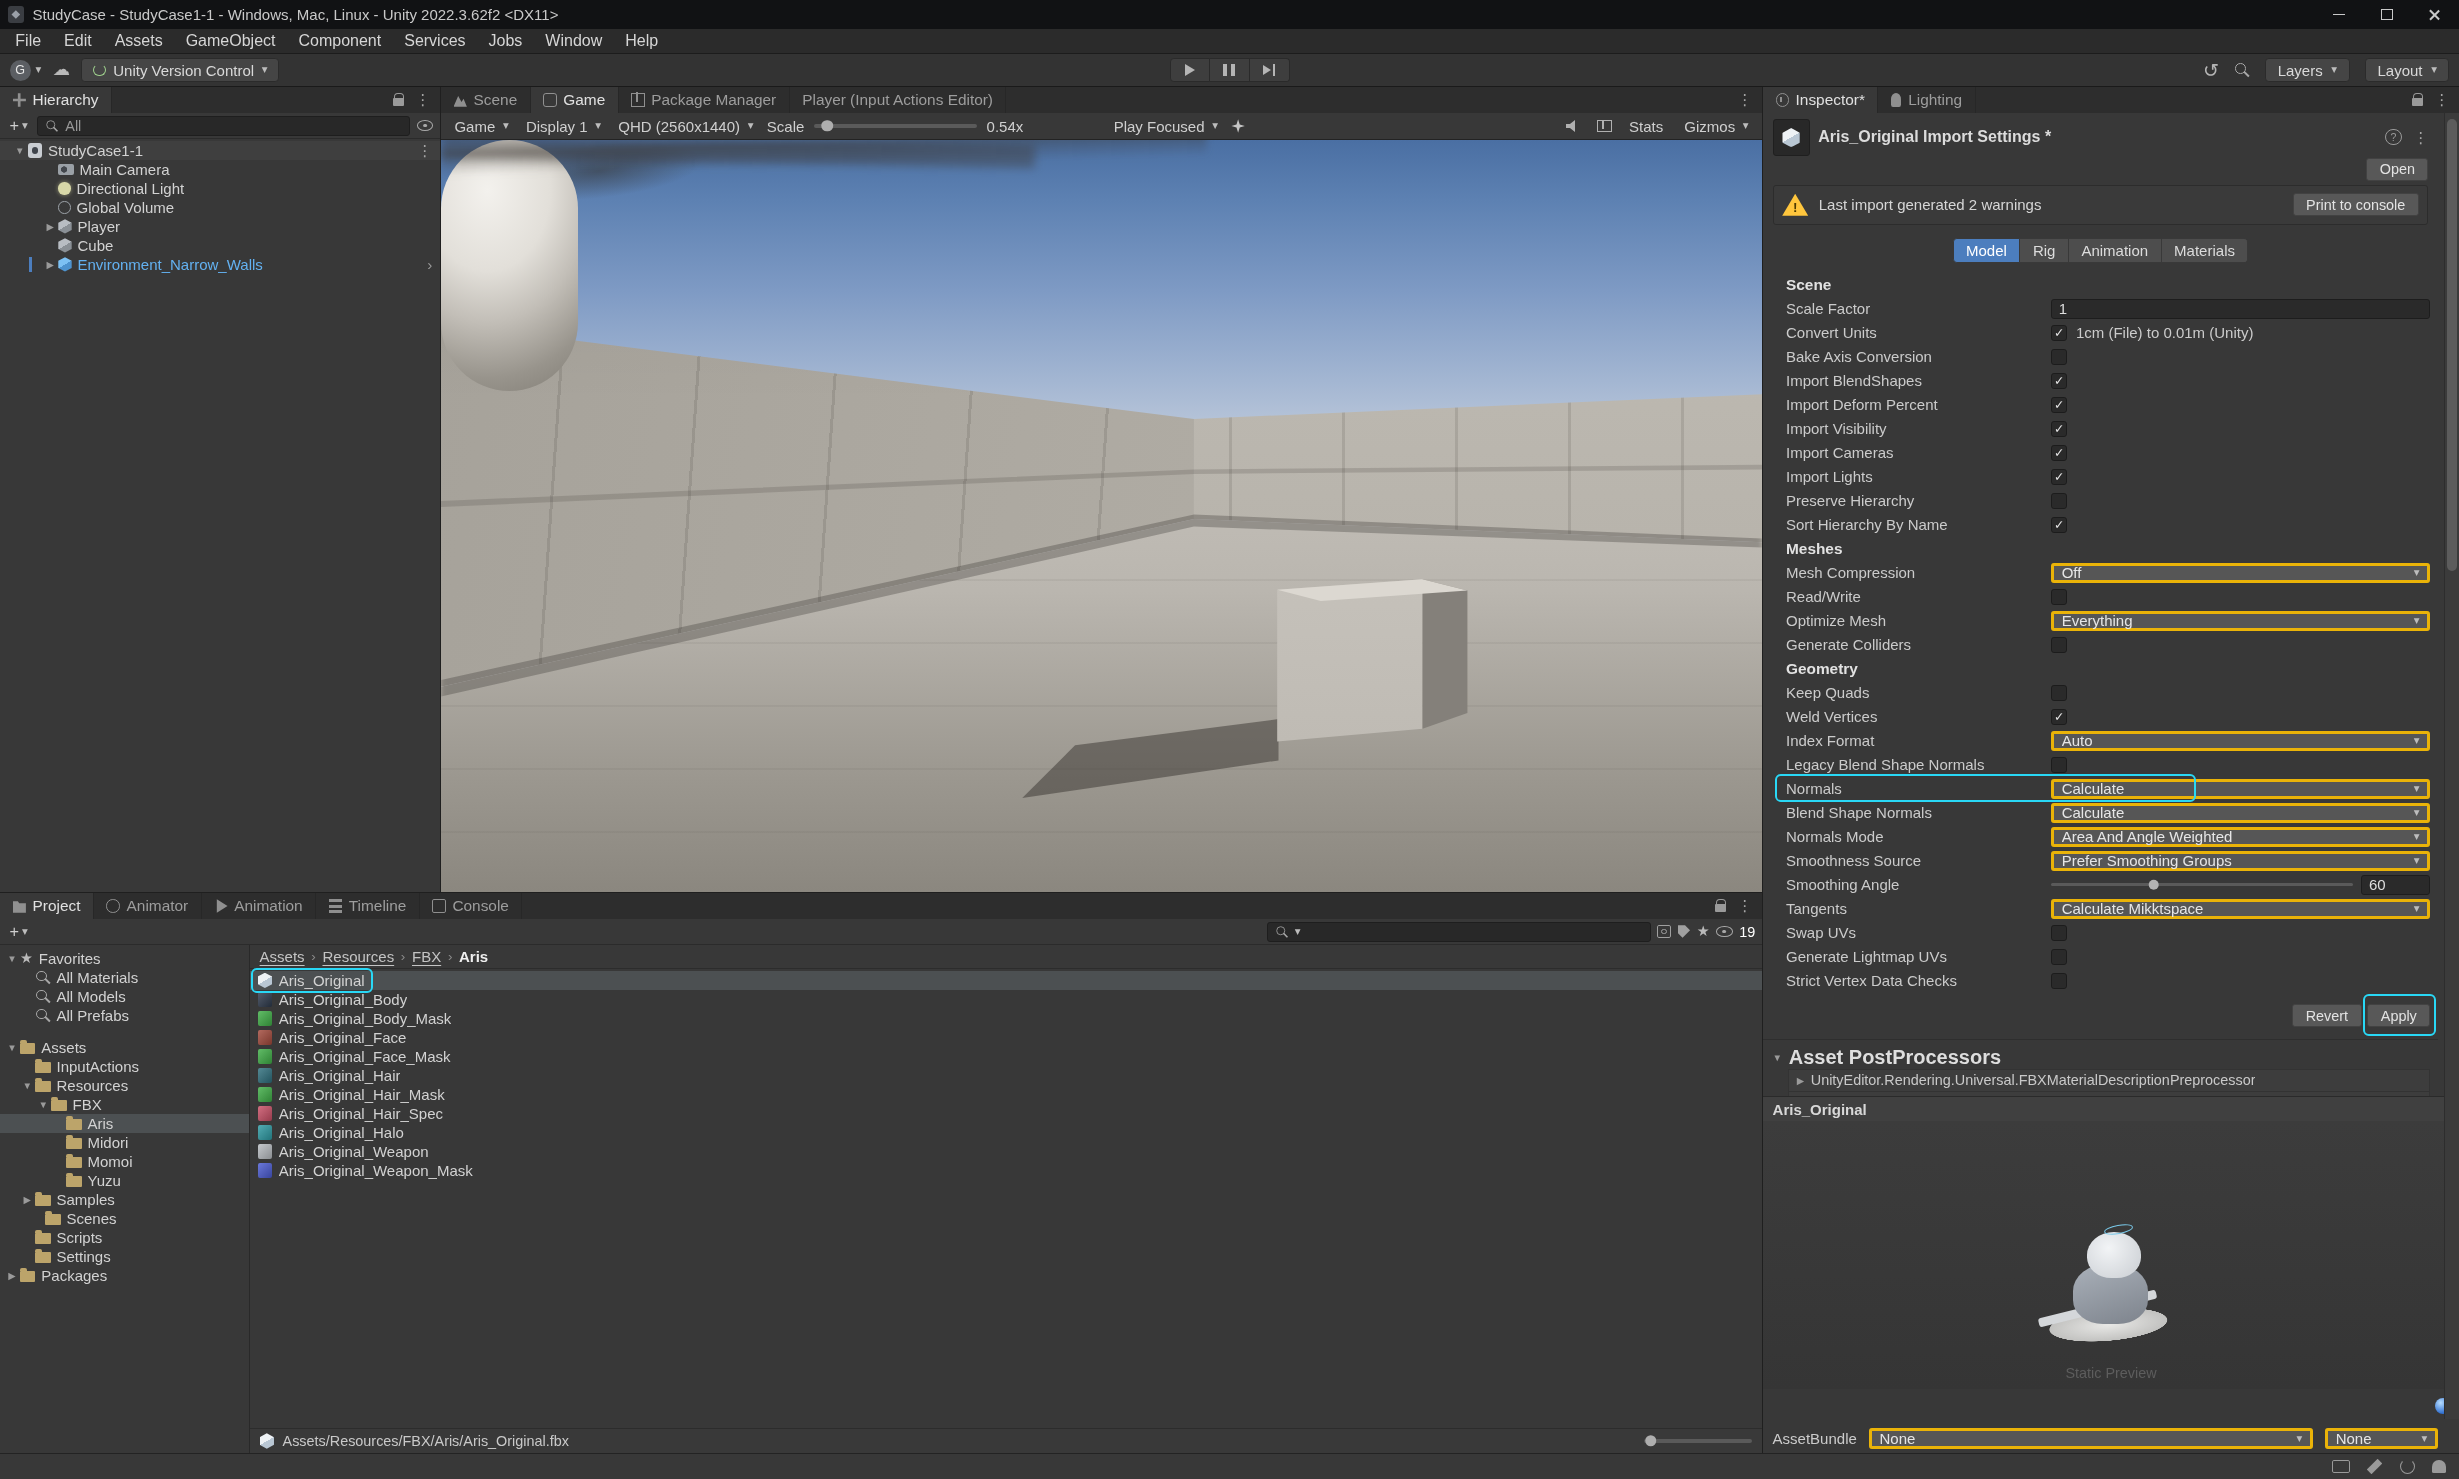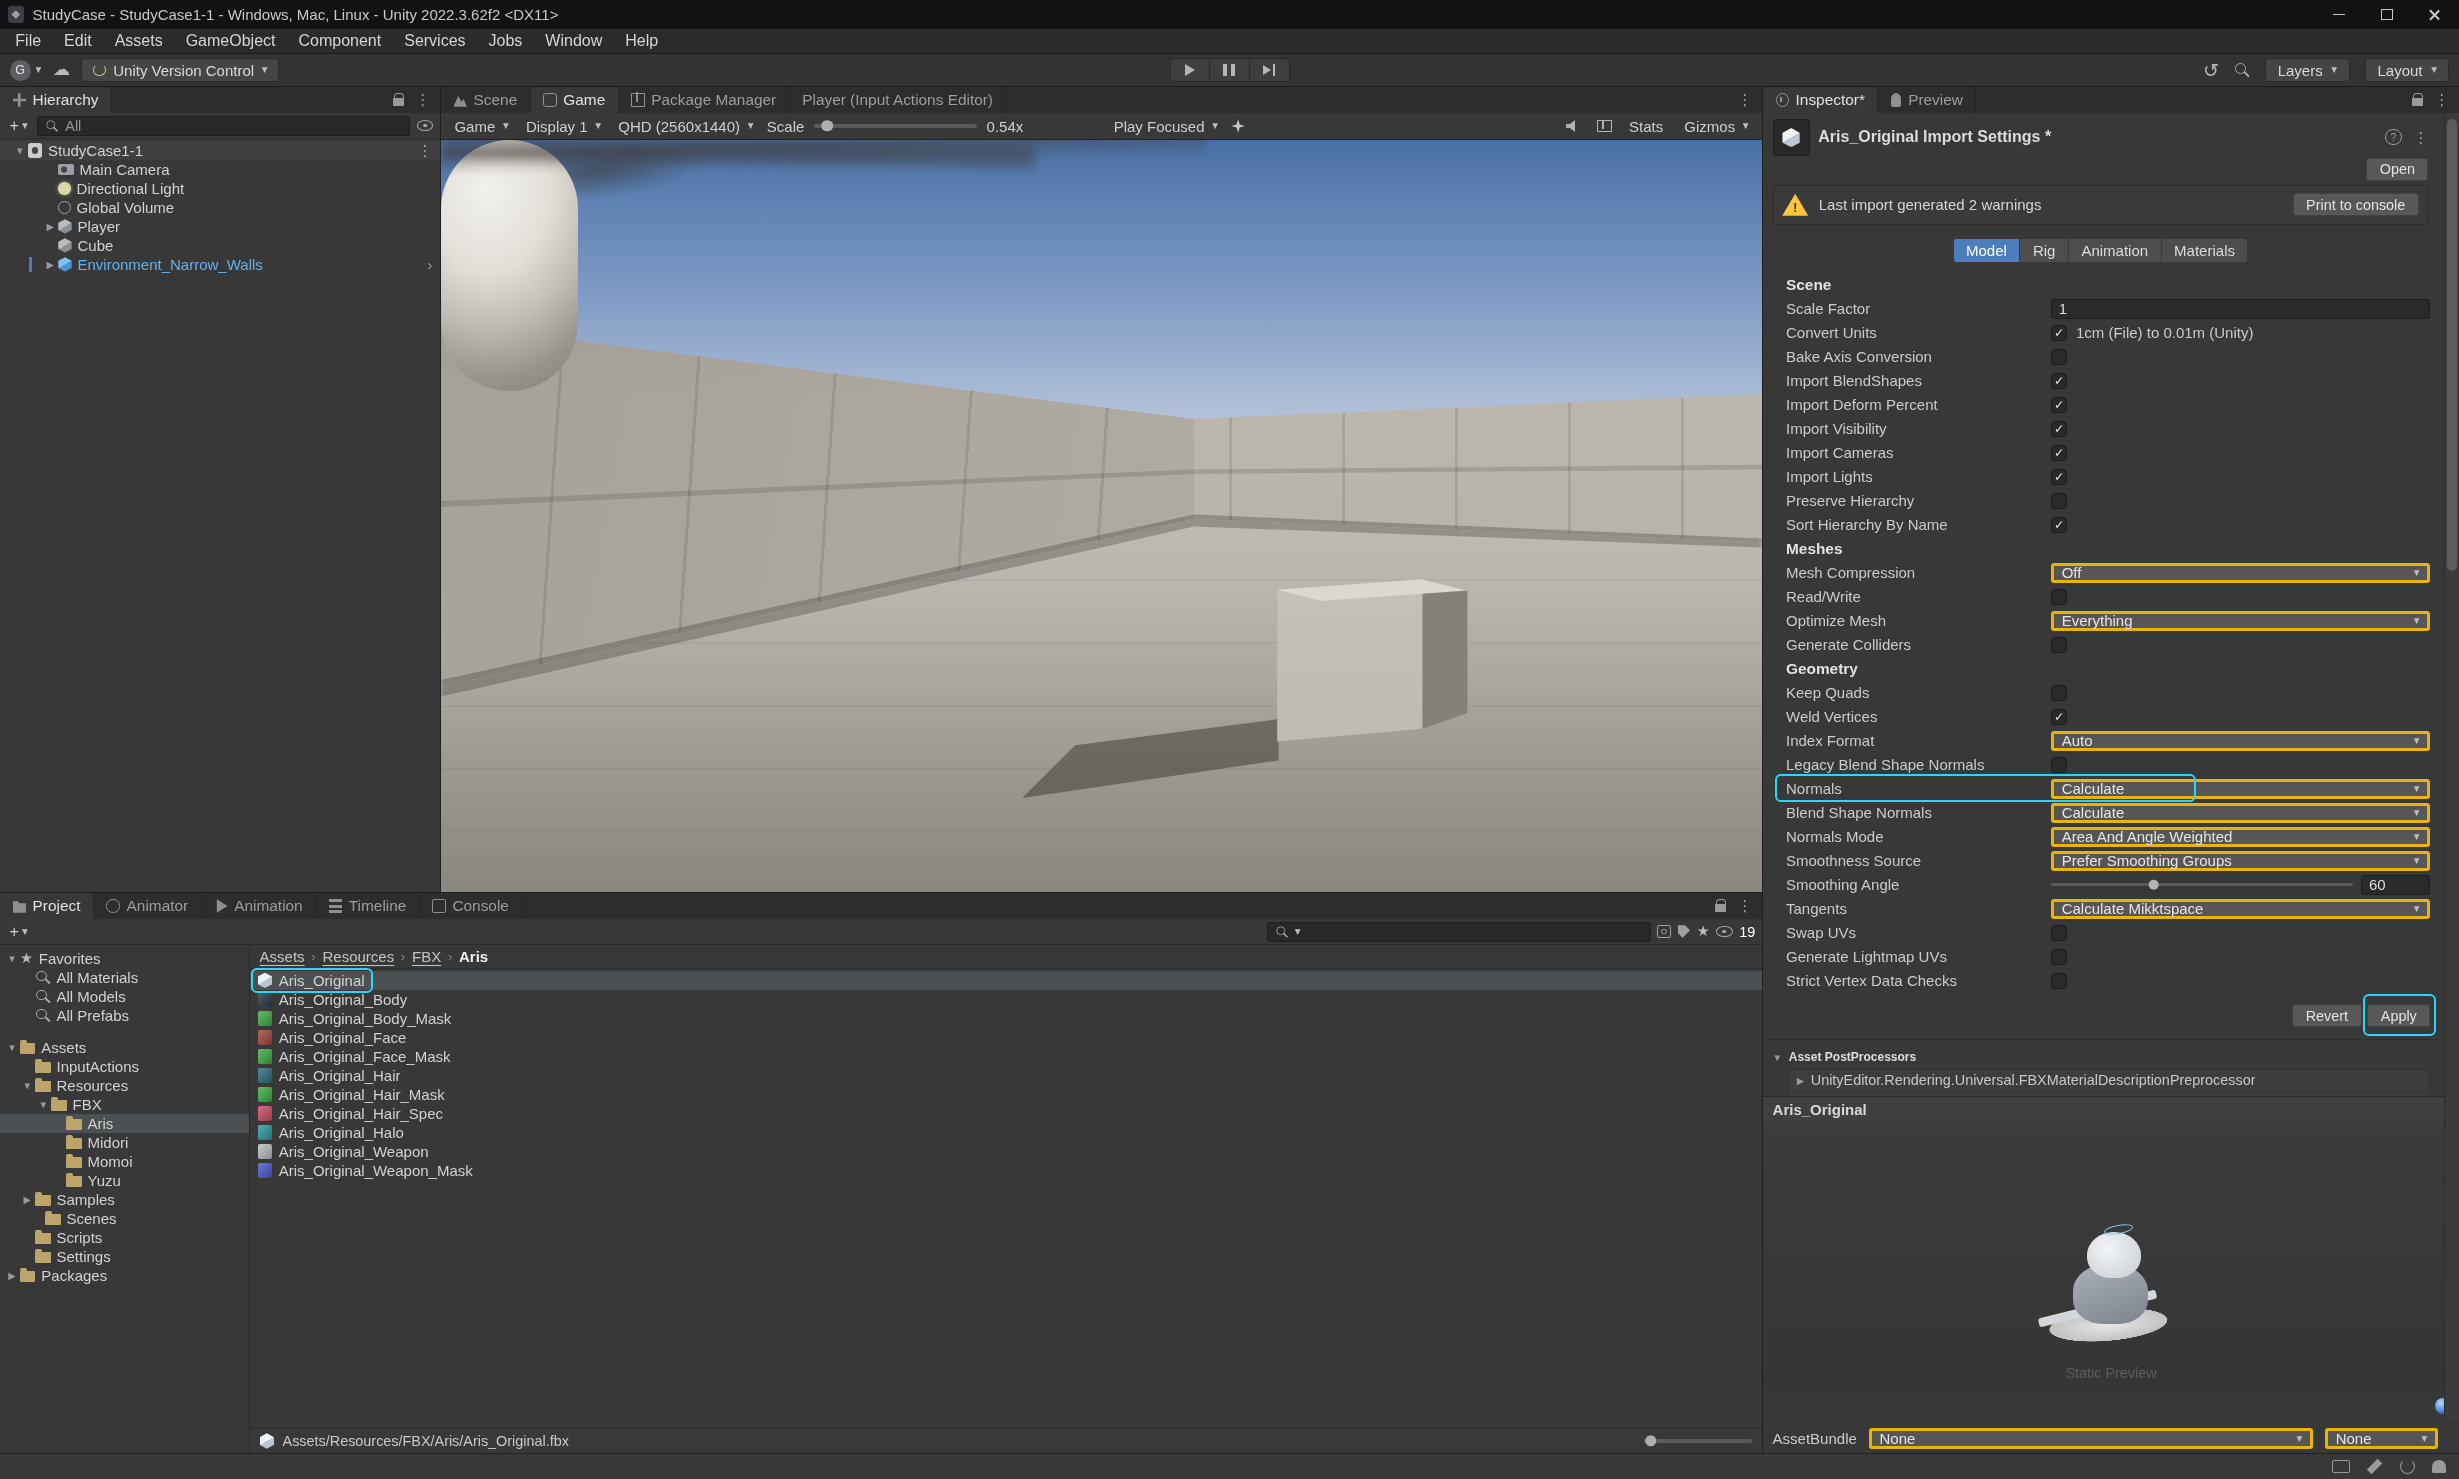--- a/index.html
+++ b/index.html
@@ -206,21 +206,21 @@
   .checkbox.checked::after { content:"✓"; color:#e8e8e8; font-size:12.5px; line-height:1; }
   .cb-suffix { font-size:15px; color:#cbcbcb; white-space:nowrap; }
   .textfield { flex:1; height:20px; background:#2a2a2a; border:1px solid #1d1d1d; border-radius:2.9px; padding:0 6.7px; font-size:15px; color:#dedede; display:flex; align-items:center; }
   .textfield.num { flex:none; width:69px; }
   .dropdown { flex:1; height:20px; background:#565656; border:3px solid #eab308; border-radius:2.9px; padding:0 7.7px; font-size:15px; color:#e6e6e6; display:flex; align-items:center; min-width:0; }
   .dropdown .dd-text { flex:1; white-space:nowrap; overflow:hidden; }
   .slider-track { position:relative; flex:1; height:2.9px; background:#5a5a5a; border-radius:1.9px; }
   .slider-knob { position:absolute; top:50%; transform:translate(-50%,-50%); width:10.6px; height:10.6px; border-radius:50%; background:#b4b4b4; }
   .appl-row { display:flex; justify-content:flex-end; gap:5.8px; padding:11.5px 7.7px 7.7px; }
   .divider { height:1px; background:#2e2e2e; margin:3.8px 0 5.8px; }
-  .post-title { display:flex; align-items:center; gap:6.7px; padding-left:9.6px; height:23px; font-weight:bold; font-size:12px; color:#dedede; }
+  .post-title { display:flex; align-items:center; gap:6.7px; padding-left:9.6px; height:23px; font-weight:bold; font-size:20px; color:#dedede; }
   .post-title .expander { color:#9a9a9a; font-size:9.6px; }
   .post-item { margin:0 7.7px 0 25px; height:23px; background:#3d3d3d; border:1px solid #333333; border-top-width:0; display:flex; align-items:center; gap:6.7px; padding:0 7.7px; font-size:14.4px; color:#c9c9c9; white-space:nowrap; overflow:hidden; }
   .post-item:first-child { border-top-width:1px; }
   .post-item .expander { color:#9a9a9a; font-size:9.6px; flex:none; }
   .preview-head { height:25px; background:#404040; border-top:1px solid #2a2a2a; display:flex; align-items:center; padding:0 9.6px; font-weight:bold; font-size:15px; color:#d8d8d8; flex:none; }
   .preview-body { height:268px; background:linear-gradient(180deg,#3c3c3c,#353535); position:relative; flex:none; overflow:hidden; }
   .preview-watermark { position:absolute; bottom:7.7px; left:0; right:0; text-align:center; color:#5d5d5d; font-size:14.4px; }
   .preview-figure { position:absolute; left:50%; top:56%; transform:translate(-50%,-50%); width:202px; height:168px; }
   .fig-base { position:absolute; left:17.3px; bottom:5.8px; width:163px; height:44px; background:radial-gradient(50% 50% at 50% 45%, #e8e8e6, #c2c2c0 72%, rgba(0,0,0,0) 73%); transform:rotate(-5deg); }
   .fig-body { position:absolute; left:63px; bottom:31px; width:75px; height:60px; background:linear-gradient(160deg,#aab1ba,#7d838c); border-radius:45% 45% 40% 40%; }
@@ -665,21 +665,21 @@
     </div>
 
     <div class="panel inspector">
       <div class="tabbar" id="i-tabs">
           <div class="tab active">
             <span class="tg tg-inspector"></span>
             <span>Inspector*</span>
           </div>
           <div class="tab">
             <span class="tg tg-lighting"></span>
-            <span>Preview</span>
+            <span>Lighting</span>
           </div>
           <div class="bar-right">
             <span class="i-lock"></span>
             <span class="i-kebab"></span>
           </div>
         </div>
       <div class="insp-content">
         <div class="insp-head">
           <div class="insp-thumb">
               <span class="i-fbx"></span>

